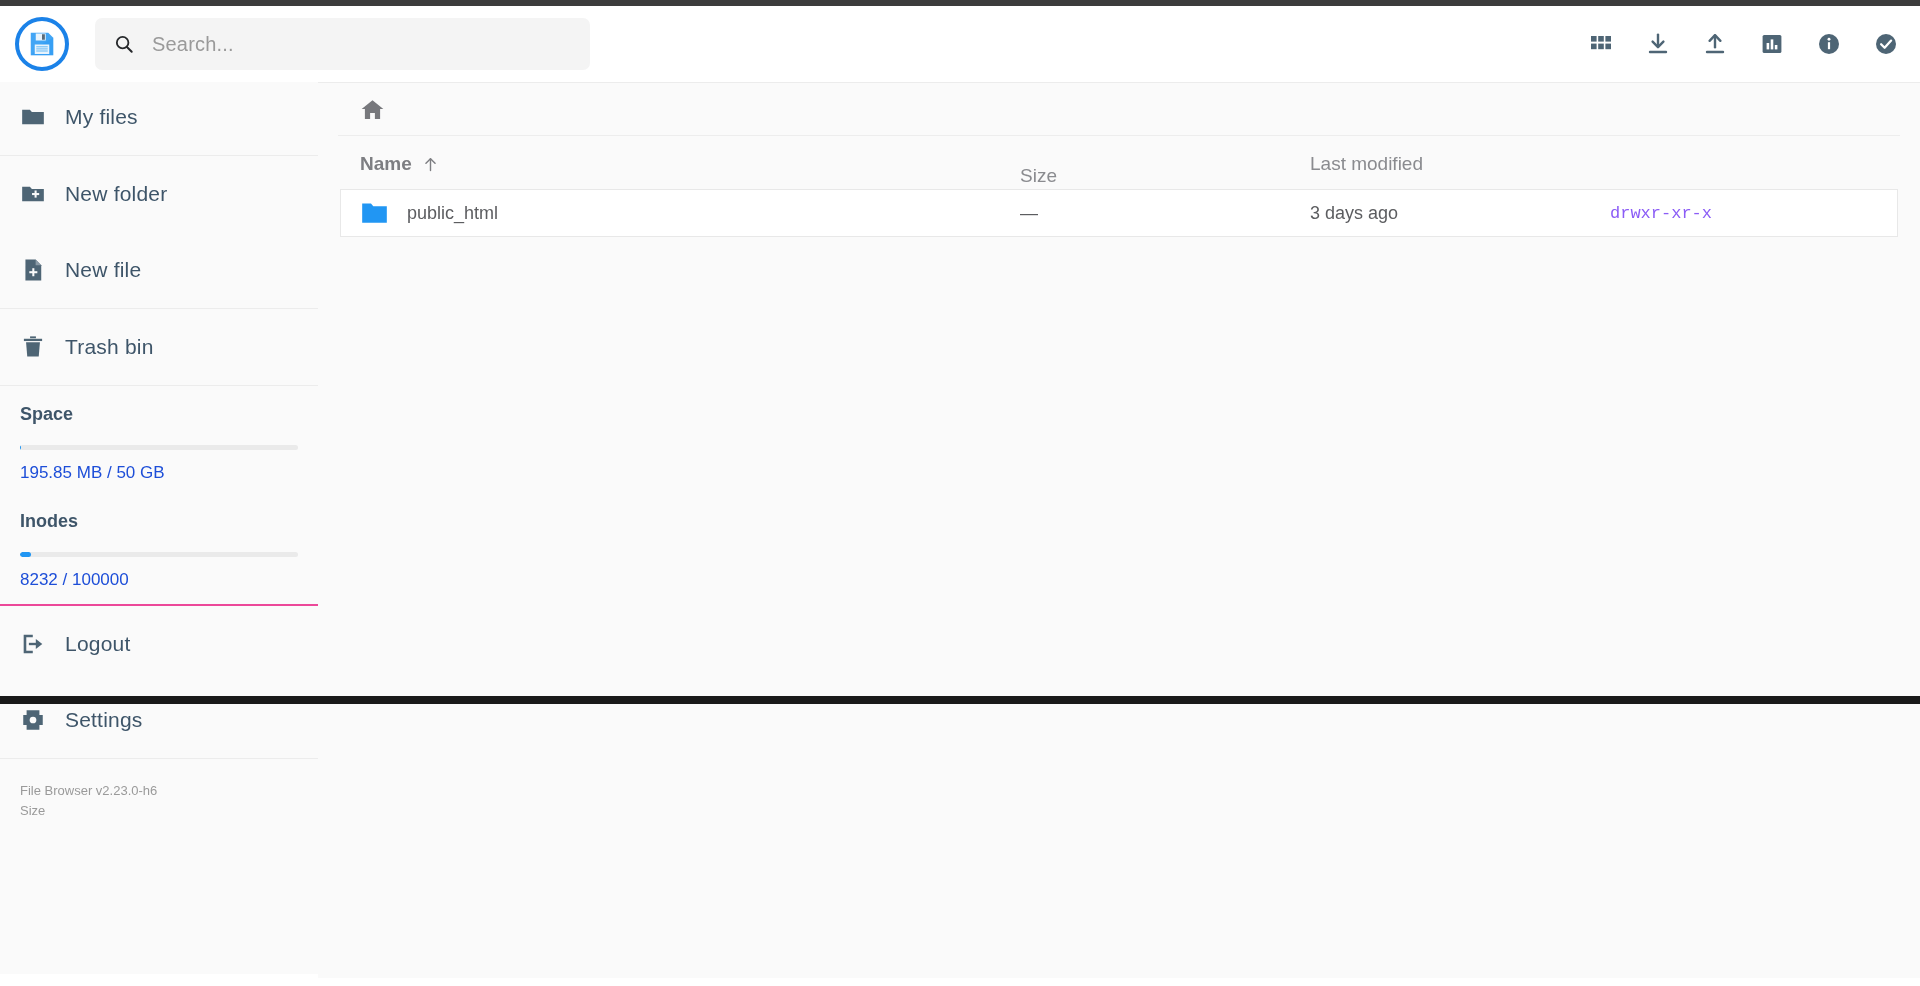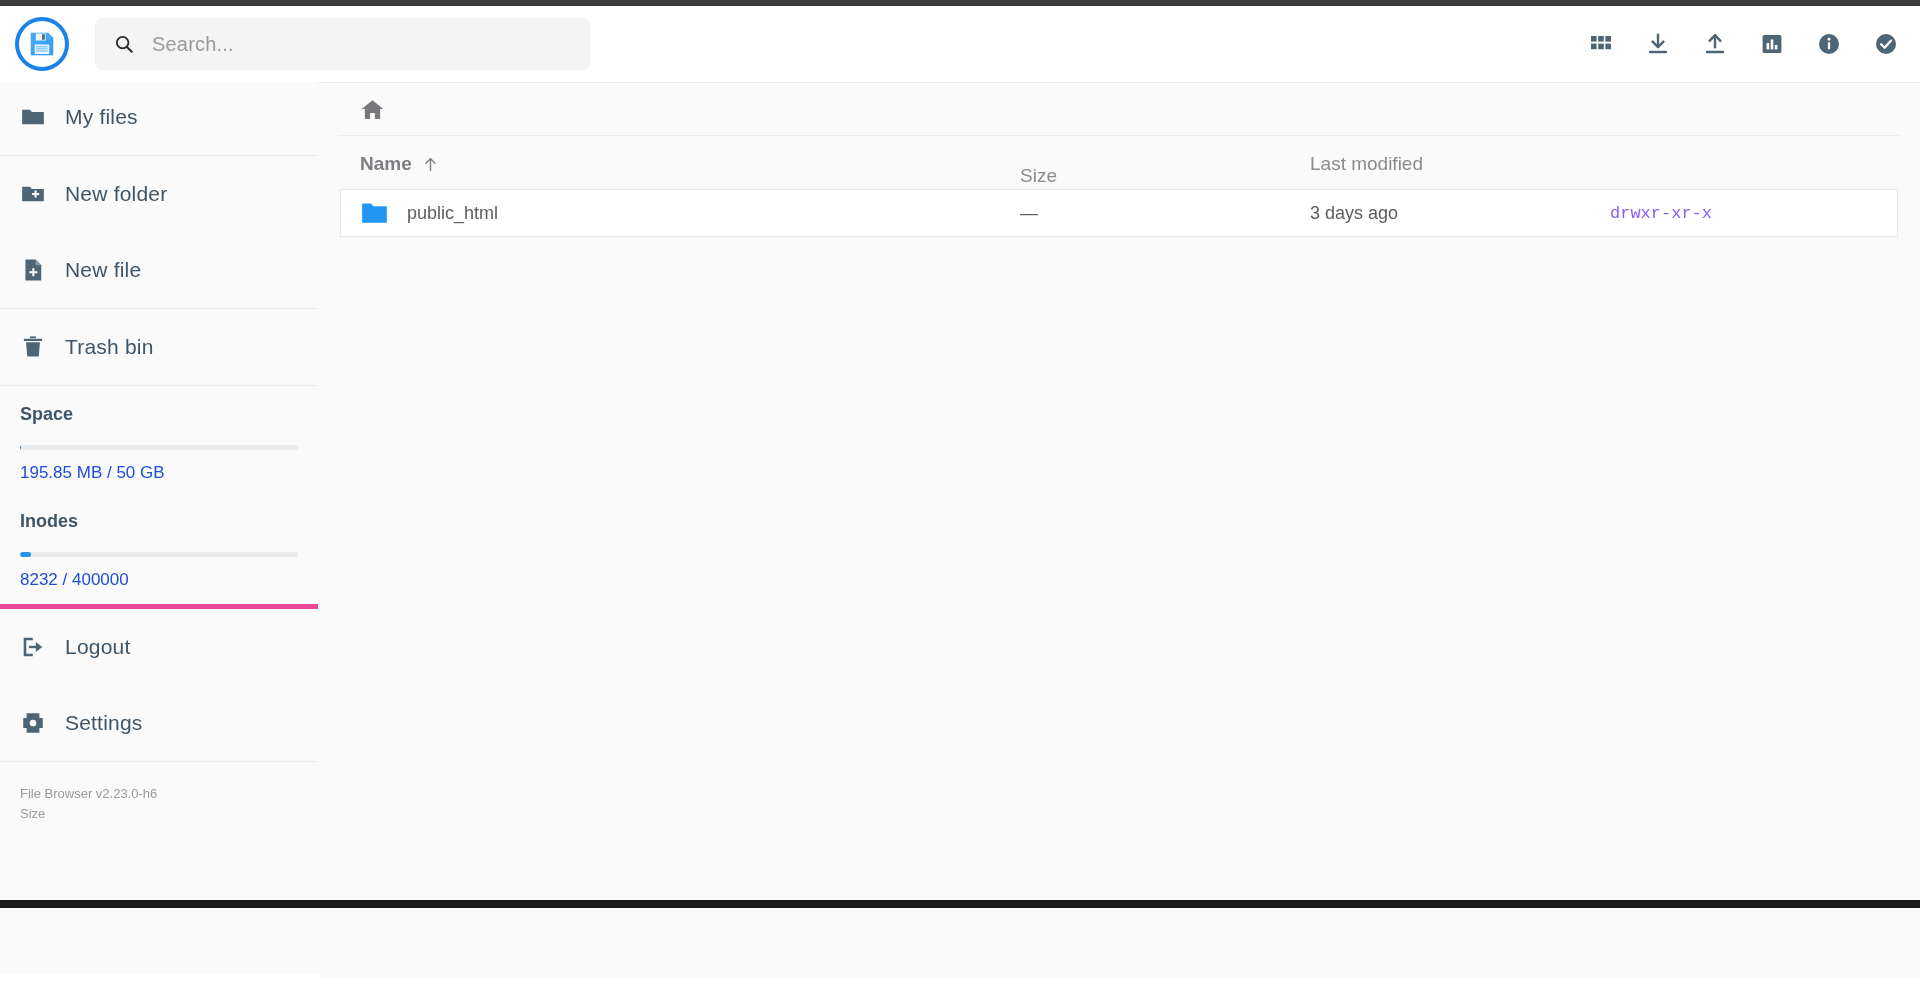--- a/index.html
+++ b/index.html
@@ -4,21 +4,21 @@
 <style>
   * { box-sizing: border-box; margin: 0; padding: 0; }
   html, body {
     width: 1920px; height: 986px;
     font-family: "Liberation Sans", sans-serif;
     background: #ffffff;
     overflow: hidden;
   }
   #app {
     position: relative;
-    width: 1920px; height: 908px;
+    width: 1920px; height: 704px;
     background: #ffffff;
   }
   
   .chrome-bar {
     position: absolute; left: 0; width: 1920px;
     background: #3c3c3c;
     z-index: 50;
   }
   .chrome-top { top: 0; height: 6px; }
   .chrome-bottom { bottom: 0; height: 8px; background: #1a1a1a; }
@@ -97,21 +97,21 @@
     color: #4e6575;
   }
   .nav-item .nv-label {
     margin-left: 19px;
     font-size: 21px;
     color: #3e5569;
     letter-spacing: .2px;
   }
   .usage-block {
     padding: 18px 20px 14px 20px;
-    border-bottom: 5px solid #ec4899;
+    border-bottom: 2px solid #ec4899;
   }
   .usage-title {
     font-size: 18px; font-weight: bold;
     color: #3e5569;
     margin-bottom: 20px;
   }
   .usage-title.second { margin-top: 28px; }
   .bar-track {
     width: 278px; height: 5px;
     background: #eaeaea; border-radius: 3px;
@@ -331,21 +331,21 @@
       <div class="usage-title">Space</div>
       <div class="bar-track">
         <div class="bar-fill" id="space-fill" style="width: 0.4%;"></div>
       </div>
       <div class="usage-text">195.85 MB / 50 GB</div>
 
       <div class="usage-title second">Inodes</div>
       <div class="bar-track">
         <div class="bar-fill" id="inodes-fill" style="width: 4.1%;"></div>
       </div>
-      <div class="usage-text">8232 / 400000</div>
+      <div class="usage-text">8232 / 100000</div>
     </div>
 
     <div class="nav-group">
       <div class="nav-item">
         <span class="nv-ico">
           <svg viewBox="0 0 24 24" width="26" height="26">
             <path d="M3.4 3.4h8.4v2.4H5.8v12.4h6v2.4H3.4z" fill="#4e6575"></path>
             <rect x="8.2" y="10.9" width="9.6" height="2.2" fill="#4e6575"></rect>
             <polygon points="14.6,7.4 20.6,12 14.6,16.6" fill="#4e6575"></polygon>
           </svg>

